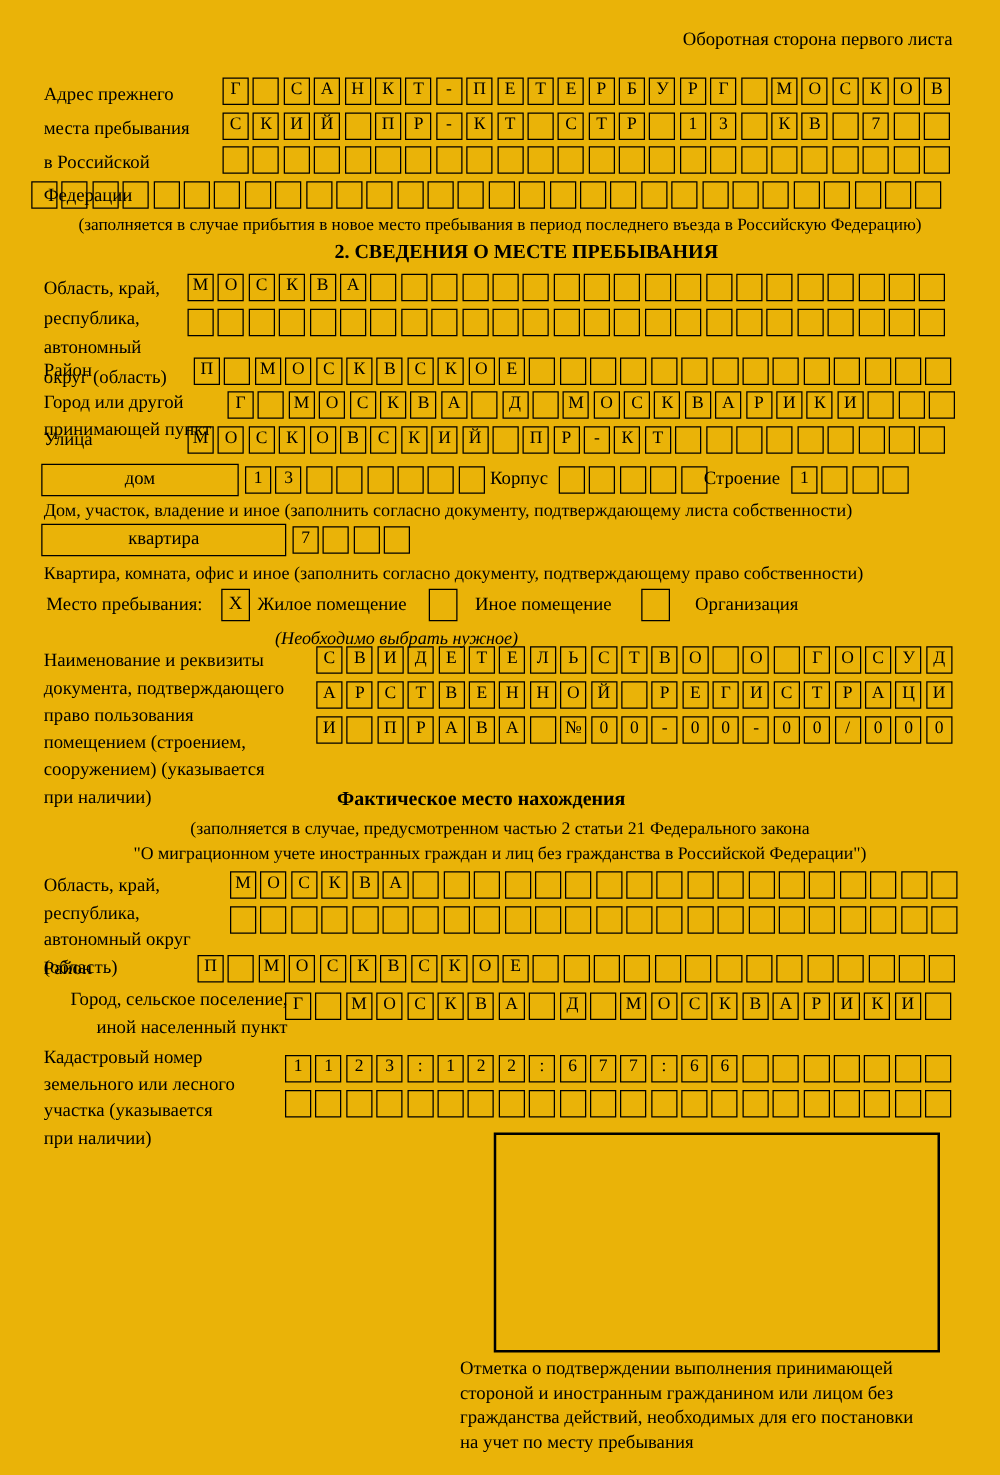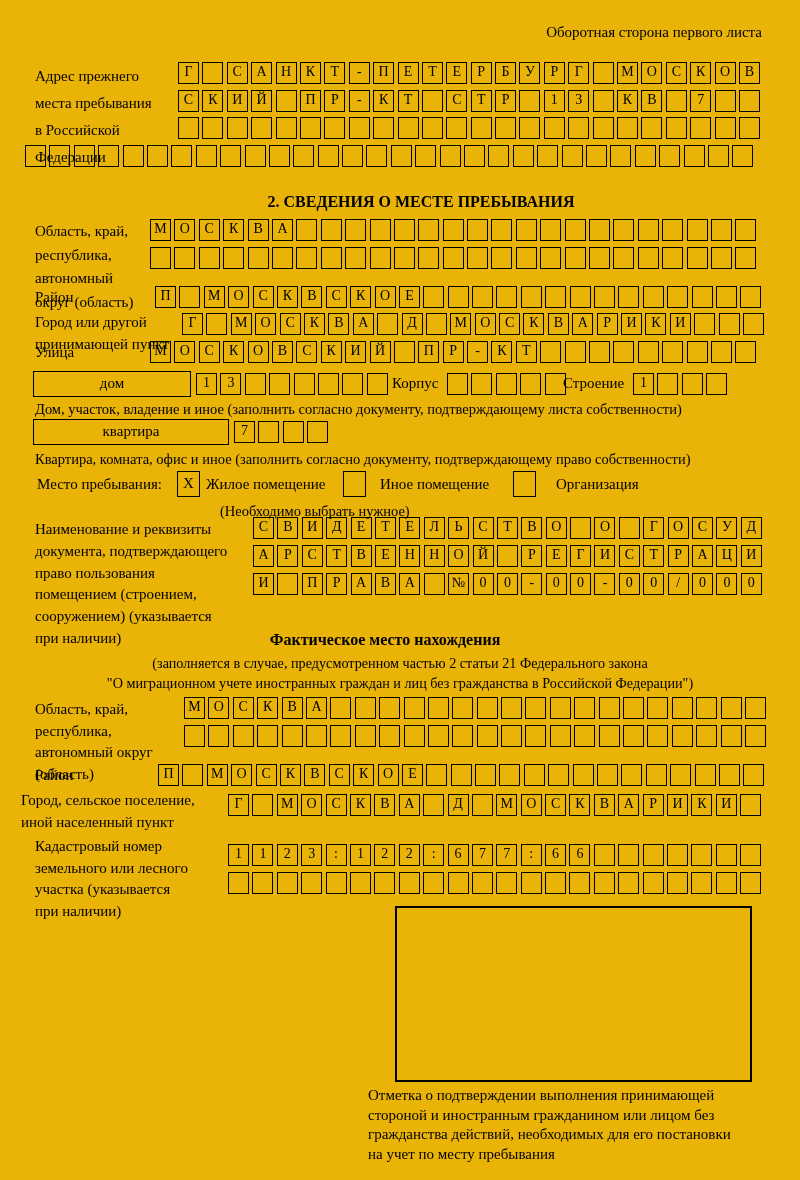--- a/index.html
+++ b/index.html
@@ -134,20 +134,21 @@
       <span class="cell"></span>
       <span class="cell"></span>
       <span class="cell"></span>
       <span class="cell"></span>
       <span class="cell"></span>
       <span class="cell"></span>
       <span class="cell"></span>
       <span class="cell"></span>
       <span class="cell"></span>
     </div>
+  <div class="center-note" style="top:172px;">(заполняется в случае прибытия в новое место пребывания в период последнего въезда в Российскую Федерацию)</div>
 
   <div class="h-bold" style="top:193px;padding-left:36px;">2. СВЕДЕНИЯ О МЕСТЕ ПРЕБЫВАНИЯ</div>
 
   <div class="lbl" style="left:35px;top:220px;line-height:23.5px;width:120px;">Область, край,
 республика,
 автономный
 округ (область)</div>
   <div class="cellrow" style="left:150px;top:219px;">
       <span class="cell">М</span>
       <span class="cell">О</span>
@@ -327,21 +328,21 @@
     </div>
   <div class="small-note" style="left:35px;top:451px;">Квартира, комната, офис и иное (заполнить согласно документу, подтверждающему право собственности)</div>
 
   <div class="inline-lbl" style="left:37px;top:476px;">Место пребывания:</div>
   <div class="checkbox" style="left:177px;top:471px;">X</div>
   <div class="inline-lbl" style="left:206px;top:476px;">Жилое помещение</div>
   <div class="checkbox" style="left:343px;top:471px;"></div>
   <div class="inline-lbl" style="left:380px;top:476px;">Иное помещение</div>
   <div class="checkbox" style="left:513px;top:471px;"></div>
   <div class="inline-lbl" style="left:556px;top:476px;">Организация</div>
-  <div class="small-note" style="left:220px;top:503px;">(Необходимо выбрать нужное)</div>
+  <div class="small-note" style="left:220px;top:503px;font-style:italic;">(Необходимо выбрать нужное)</div>
 
   <div class="lbl" style="left:35px;top:519px;line-height:21.8px;width:215px;">Наименование и реквизиты
 документа, подтверждающего
 право пользования
 помещением (строением,
 сооружением) (указывается
 при наличии)</div>
   <div class="cellrow" style="left:253px;top:517px;">
       <span class="cell">С</span>
       <span class="cell">В</span>
@@ -495,21 +496,21 @@
       <span class="cell"></span>
       <span class="cell"></span>
       <span class="cell"></span>
       <span class="cell"></span>
       <span class="cell"></span>
       <span class="cell"></span>
       <span class="cell"></span>
       <span class="cell"></span>
     </div>
 
-  <div class="lbl" style="left:21px;top:790px;line-height:21.5px;width:195px;">Город, сельское поселение,
+  <div class="lbl" style="left:35px;top:790px;line-height:21.5px;width:195px;text-align:right;">Город, сельское поселение,
 иной населенный пункт</div>
   <div class="cellrow" style="left:228px;top:794px;">
       <span class="cell">Г</span>
       <span class="cell"></span>
       <span class="cell">М</span>
       <span class="cell">О</span>
       <span class="cell">С</span>
       <span class="cell">К</span>
       <span class="cell">В</span>
       <span class="cell">А</span>

